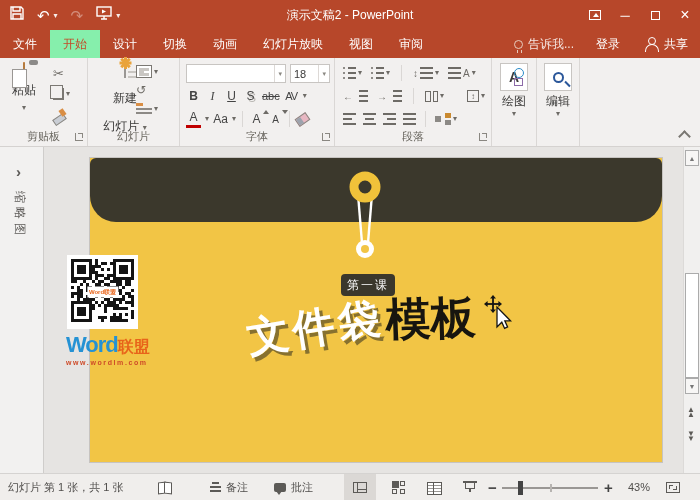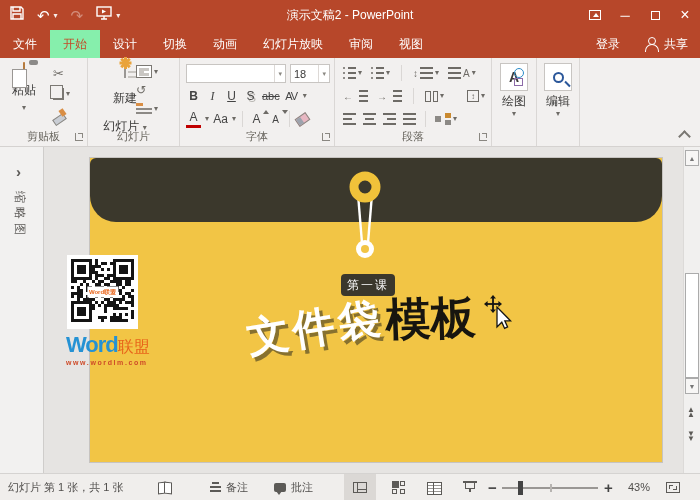--- a/index.html
+++ b/index.html
@@ -139,21 +139,21 @@
   .t2{font-size:45px;color:#17150F;display:inline-block;transform:rotate(4deg) translateY(4px);margin-left:2px}
 
   
   .wm{position:absolute;left:66px;top:108px;width:78px;text-align:center}
   .qr{position:relative;width:71px;height:74px;background:#fff;padding:4px;margin-left:1px}
   .qr-grid{display:grid;grid-template-columns:repeat(21,3px);grid-auto-rows:3px}
   .qr-grid i.on{background:#141414}
   .qr-label{position:absolute;left:50%;top:50%;transform:translate(-50%,-50%);background:#fff;font-size:6px;color:#E8641A;padding:1px 2px;white-space:nowrap;font-weight:bold}
   .wmlogo{margin-top:6px;line-height:20px;white-space:nowrap}
   .lw{font-size:22px;font-weight:bold;color:#2592D4;letter-spacing:-1px}
-  .ls{font-size:16px;font-weight:normal;color:#E8641A}
+  .ls{font-size:16px;font-weight:bold;color:#E8641A}
   .wmurl{font-size:7px;color:#CE4A28;font-weight:bold;letter-spacing:1.6px;margin-top:2px}
 
   .cursor{position:absolute;left:484px;top:148px}
 
   
   .vscroll{position:absolute;right:0;top:0;bottom:0;width:17px;background:#F1F0EF;border-left:1px solid #DCDAD8}
   .sbtn{position:absolute;left:1px;width:14px;height:16px;background:#F7F6F5;border:1px solid #ABABAB;color:#777;font-size:7px;display:flex;align-items:center;justify-content:center}
   .sthumb{position:absolute;left:1px;top:126px;width:14px;height:105px;background:#fff;border:1px solid #ABABAB}
   .dblarrow{position:absolute;left:3px;color:#5c5a57;font-size:8px;line-height:5px;text-align:center}
 
@@ -231,23 +231,27 @@
     </div>
   </div>
 
   <div class="tabrow">
     <span class="tab">文件</span>
     <span class="tab active">开始</span>
     <span class="tab">设计</span>
     <span class="tab">切换</span>
     <span class="tab">动画</span>
     <span class="tab">幻灯片放映</span>
+    <span class="tab">视图</span>
     <span class="tab">审阅</span>
-    <span class="tab">视图</span>
     <span class="spacer"></span>
+    <span class="tellme">
+      <span class="bulb"></span>
+      <span>告诉我...</span>
+    </span>
     <span class="tab signin">登录</span>
     <span class="share">
       <span class="person"></span>
       <span>共享</span>
     </span>
   </div>
 
   <div class="ribbon">
 
     <div class="group" style="left:0;width:88px">

